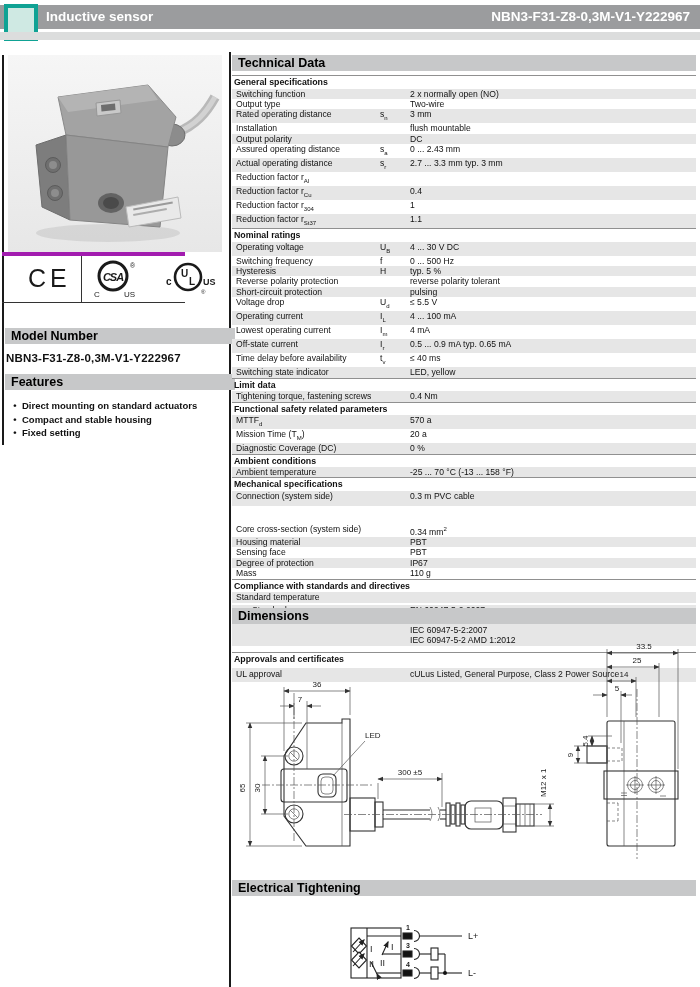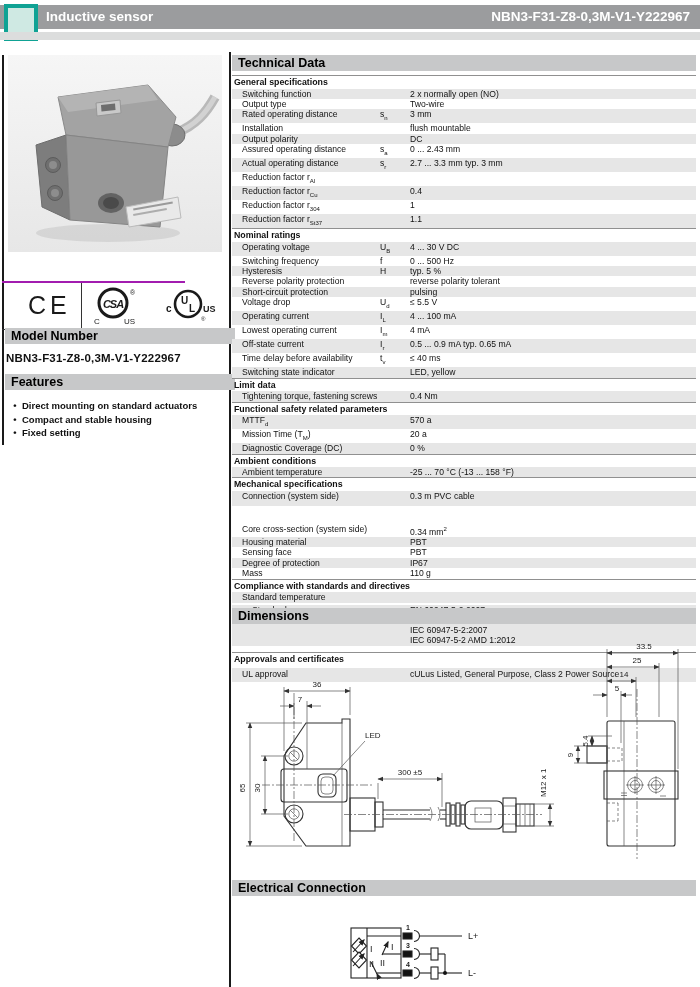--- a/index.html
+++ b/index.html
@@ -10,33 +10,33 @@
   .hdr-title{position:absolute;left:46px;top:9px;font-size:13.5px;font-weight:bold;color:#fff;}
   .hdr-part{position:absolute;right:10px;top:9px;font-size:13.5px;font-weight:bold;color:#fff;}
   .substrip{position:absolute;left:0;top:32px;width:700px;height:8px;background:#dcdddd;}
   .brand-sq{position:absolute;left:4px;top:4px;width:26px;height:29px;background:#cfe9e3;border:4px solid #0fa294;}
   
   .vline{position:absolute;background:#1a1a1a;width:1.5px;}
   
   .bar{background:#c7c8c9;font-weight:bold;font-size:12.5px;line-height:17px;height:16px;padding-left:6px;color:#000;}
   
   .photo{position:absolute;left:8px;top:55px;width:214px;height:197px;}
-  .marks{position:absolute;left:2px;top:252px;width:183px;height:46px;border-top:2px solid #a21caf;border-bottom:1px solid #333;margin-top:29px;}
+  .marks{position:absolute;left:2px;top:252px;width:183px;height:46px;border-top:4px solid #a21caf;border-bottom:1px solid #333;}
   .marks .divider{position:absolute;left:79px;top:0;width:1px;height:100%;background:#333;}
   .leftbar{position:absolute;left:5px;width:224px;}
   .model-value{position:absolute;left:6px;top:352px;font-size:11.5px;font-weight:bold;letter-spacing:0.2px;}
   .features-list{position:absolute;left:8px;top:399px;margin:0;padding:0;list-style:none;width:218px;}
   .features-list li{display:flex;font-size:9.5px;font-weight:bold;line-height:13.5px;}
   .features-list .blt{width:14px;text-align:center;flex:0 0 14px;}
   
   .rcol{position:absolute;left:232px;width:464px;}
   .sect{font-size:8.8px;font-weight:bold;border-top:1px solid #909090;padding:2px 0 1px 2px;line-height:9.5px;}
   .trow{display:flex;min-height:10.4px;font-size:8.6px;line-height:10.3px;}
   .trow.shade{background:#e6e6e6;}
-  .tlabel{flex:0 0 148px;padding-left:10px;box-sizing:border-box;}
+  .tlabel{flex:0 0 148px;padding-left:4px;box-sizing:border-box;}
   .tlabel.ind2{padding-left:20px;}
   .tsym{flex:0 0 30px;}
   .tval{flex:1;}
   .trow.tall{min-height:15px;margin-bottom:18px;}
   .trow.tall2{min-height:13px;padding-top:1px;margin-top:3px;}
   .trow.gapt{margin-top:2px;}
   .tsec.mtop{margin-top:6px;}
   sub,sup{font-size:70%;}
   
   .dimtxt{font-family:"Liberation Sans",sans-serif;font-size:8px;fill:#1a1a1a;}
@@ -473,21 +473,21 @@
         <line class="thin" x1="342" y1="132" x2="375" y2="132"></line>
         <line class="thin" x1="360" y1="105" x2="360" y2="115" marker-start="url(#arr)" marker-end="url(#arr)"></line>
         <text class="dimtxt" x="356" y="110" text-anchor="middle" transform="rotate(-90 356 110)">5.4</text>
         <line class="thin" x1="346" y1="115" x2="346" y2="132" marker-start="url(#arr)" marker-end="url(#arr)"></line>
         <text class="dimtxt" x="341" y="124" text-anchor="middle" transform="rotate(-90 341 124)">9</text>
       </g>
     </svg>
   </div>
 
   <div class="rcol" style="top:880px;">
-    <div class="bar">Electrical Connection</div>
+    <div class="bar">Electrical Tightening</div>
     <svg width="464" height="85" viewBox="0 0 464 85" style="margin-top:6px;">
       <g stroke="#222" stroke-width="1.1" fill="none">
         <rect x="119" y="26" width="50" height="50"></rect>
         <line x1="135" y1="26" x2="135" y2="76"></line>
 
         <polygon points="127,36 134.5,44 127,52 119.5,44" fill="#fff"></polygon>
         <line x1="121" y1="50" x2="132" y2="38" marker-end="url(#arr2)"></line>
         <polygon points="127,50 134.5,58 127,66 119.5,58" fill="#fff"></polygon>
         <line x1="121" y1="64" x2="132" y2="52" marker-end="url(#arr2)"></line>
 

